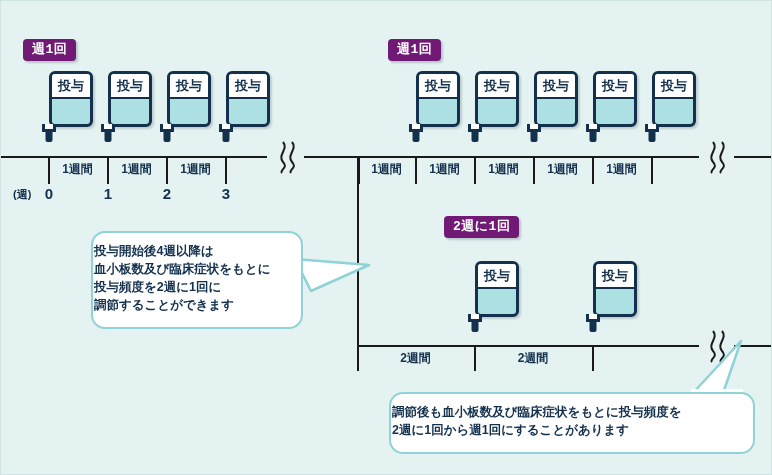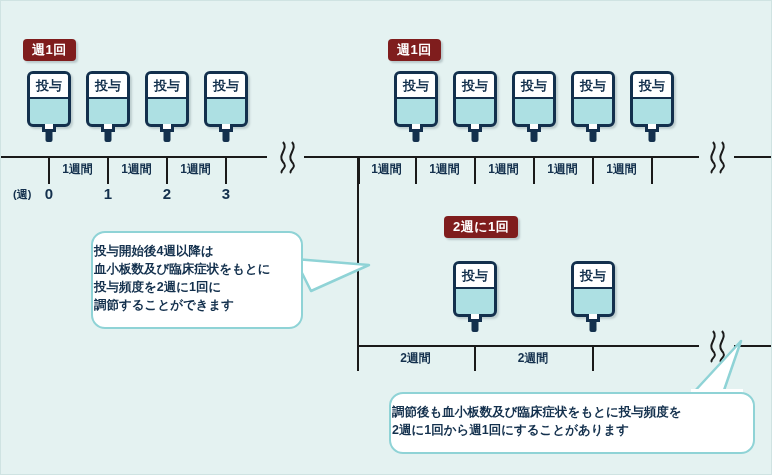--- a/index.html
+++ b/index.html
@@ -14,43 +14,45 @@
     width:772px;height:475px;
     background:#e4f2f1;
     border:1px solid #cfe3e2;
     box-sizing:border-box;
     overflow:hidden;
   }
 
   
   .badge{
     position:absolute;
-    background:#7f1d1d;
+    background:#701a75;
     color:#ffffff;
     font-size:13px;
     font-weight:bold;
     letter-spacing:.5px;
     padding:4px 9px 5px 9px;
     border-radius:4px;
     white-space:nowrap;
     box-shadow:2px 2px 2px rgba(60,80,90,.25);
     line-height:1;
+    font-family:Liberation Mono, monospace;
   }
 
   
   .bag{position:absolute;width:44px;}
   .bag .body{
     position:relative;
     width:44px;height:56px;
     border:3px solid #13304d;
     border-radius:6px;
     background:#ade0e3;
     box-sizing:border-box;
     box-shadow:2px 2px 2px rgba(60,80,90,.22);
     overflow:hidden;
+    margin-left:22px;
   }
   .bag .label{
     position:absolute;left:0;top:0;
     width:100%;height:25px;
     background:#ffffff;
     border-bottom:2px solid #13304d;
     box-sizing:border-box;
     color:#13304d;
     font-size:13px;
     font-weight:bold;

